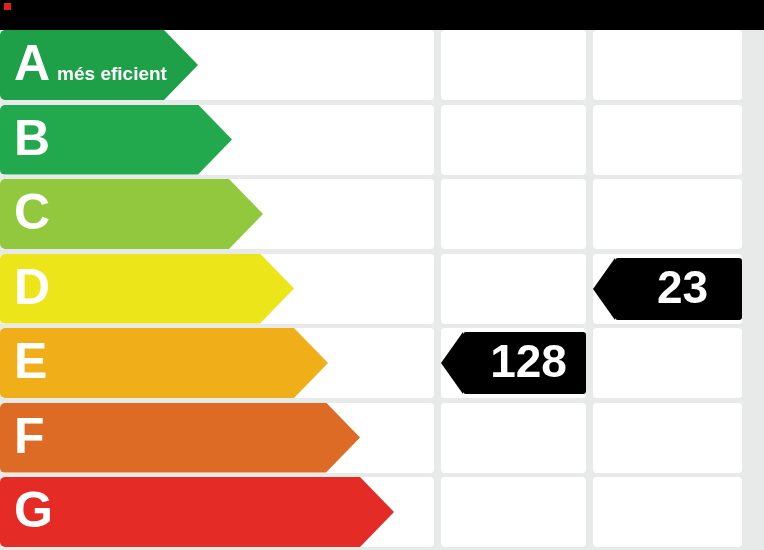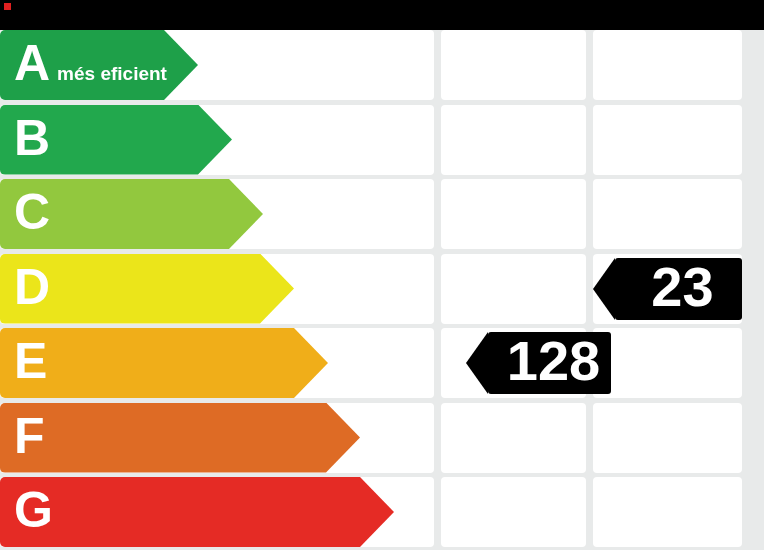--- a/index.html
+++ b/index.html
@@ -119,21 +119,21 @@
     left: -22px;
     top: 0;
     width: 0;
     height: 0;
     border-top: 31px solid transparent;
     border-bottom: 31px solid transparent;
     border-right: 22px solid #000000;
   }
   .badge-value {
     color: #ffffff;
-    font-size: 56px;
+    font-size: 46px;
     font-weight: bold;
     line-height: 1;
     letter-spacing: 0px;
     font-family: "Liberation Sans", sans-serif;
     position: relative;
     top: -2px;
   }
 </style>
 </head>
 <body>
@@ -182,21 +182,21 @@
           <span class="badge-value">23</span>
         </div>
       </div>
       <div class="row" style="top: 298px;">
         <div class="cell c1"></div>
         <div class="cell c2"></div>
         <div class="cell c3"></div>
         <div class="bar" style="width: 328px; background: rgb(240, 174, 25); clip-path: polygon(0px 0px, 89.6341% 0px, 100% 50%, 89.6341% 100%, 0px 100%);">
           <span class="bar-letter">E</span>
         </div>
-        <div class="badge" style="left: 488px; width: 123px;">
+        <div class="badge" style="left: 463px; width: 123px;">
           <div class="badge-arrow"></div>
           <span class="badge-value">128</span>
         </div>
       </div>
       <div class="row" style="top: 372.5px;">
         <div class="cell c1"></div>
         <div class="cell c2"></div>
         <div class="cell c3"></div>
         <div class="bar" style="width: 360px; background: rgb(222, 107, 37); clip-path: polygon(0px 0px, 90.5556% 0px, 100% 50%, 90.5556% 100%, 0px 100%);">
           <span class="bar-letter">F</span>

